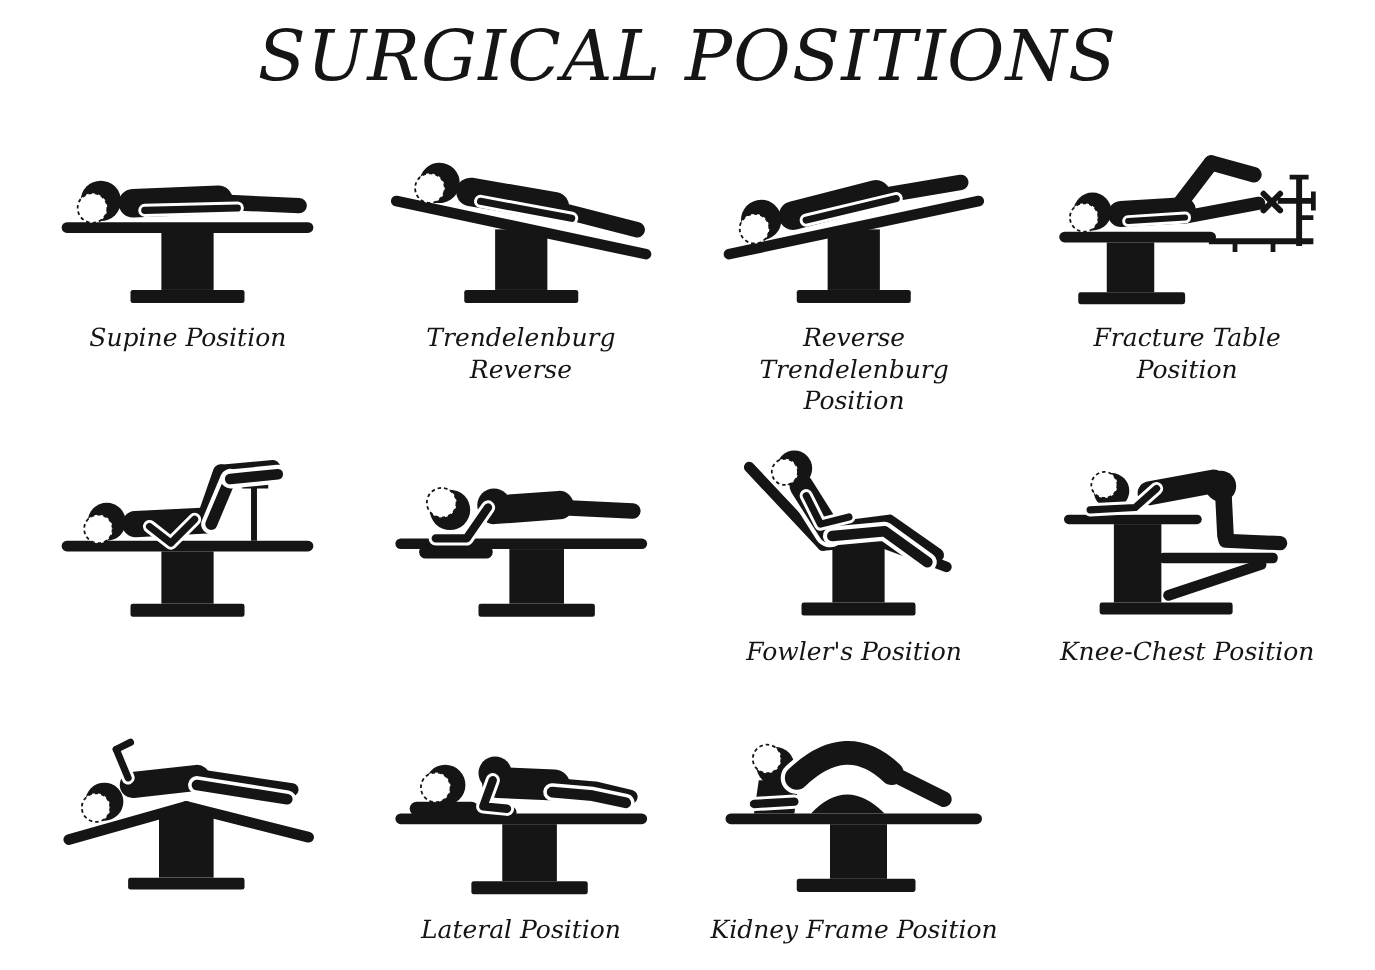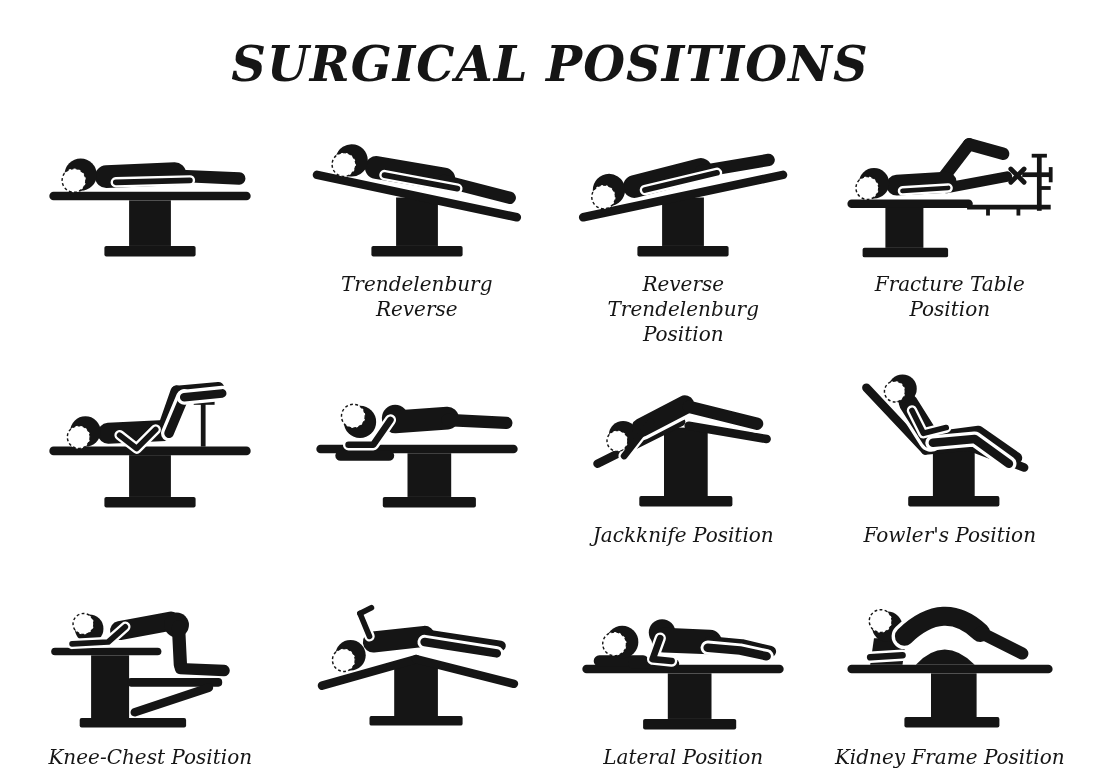--- a/index.html
+++ b/index.html
@@ -1,22 +1,22 @@
 <!DOCTYPE html>
 <html><head>
 <meta charset="utf-8">
 <style>
   html,body{margin:0;padding:0;}
   body{
     width:1100px;height:776px;background:#ffffff;overflow:hidden;
     font-family:"DejaVu Serif", serif;color:#111;
   }
   .title{
-    padding-top:36px;text-align:center;
-    font-style:italic;font-weight:bold;font-size:48px;letter-spacing:1px;color:#151515;
+    padding-top:13px;text-align:center;
+    font-style:italic;font-weight:normal;font-size:56px;letter-spacing:1px;color:#151515;
   }
   .grid{
     width:1066px;margin:20px auto 0;display:grid;
     grid-template-columns:repeat(4,1fr);row-gap:16px;
   }
   .cell{display:flex;flex-direction:column;align-items:center;}
   .icon{display:block;}
   .icon svg{width:238px;height:152px;display:block;}
   .label{
     font-style:italic;font-size:20px;line-height:1.25;text-align:center;
@@ -41,20 +41,21 @@
         <rect class="ink" x="98" y="93" width="44" height="48"></rect>
         <rect class="ink" x="72" y="141" width="96" height="11" rx="2"></rect>
         <line class="stroke" x1="74" y1="68" x2="146" y2="65" stroke-width="24" stroke-linecap="round"></line>
         <line class="stroke" x1="146" y1="67" x2="214" y2="70" stroke-width="13" stroke-linecap="round"></line>
         <circle class="ink" cx="47" cy="66" r="17"></circle>
         <circle class="cap" cx="40" cy="72" r="12.5"></circle>
         <line class="white" x1="84" y1="74" x2="162" y2="72" stroke-width="11" stroke-linecap="round"></line>
         <line class="stroke" x1="84" y1="74" x2="162" y2="72" stroke-width="6" stroke-linecap="round"></line>
       </svg>
     </span>
+    <div class="label">Supine Position</div>
   </div>
 
   <div class="cell">
     <span class="icon">
       <svg viewBox="0 0 240 160">
         <rect class="ink" x="98" y="90" width="44" height="51"></rect>
         <rect class="ink" x="72" y="141" width="96" height="11" rx="2"></rect>
         <g transform="rotate(12 120 88)">
           <rect class="ink" x="8" y="84" width="224" height="9" rx="4.5"></rect>
           <line class="stroke" x1="72" y1="68" x2="144" y2="65" stroke-width="24" stroke-linecap="round"></line>
@@ -151,39 +152,20 @@
         <line class="stroke" x1="97" y1="62" x2="152" y2="58" stroke-width="24" stroke-linecap="round"></line>
         <line class="stroke" x1="152" y1="60" x2="214" y2="63" stroke-width="13" stroke-linecap="round"></line>
         <circle class="ink" cx="60" cy="62" r="17"></circle>
         <circle class="cap" cx="53" cy="56" r="12.5"></circle>
         <polyline class="white" points="92,60 74,86 48,86" stroke-width="12" stroke-linecap="round" stroke-linejoin="round"></polyline>
         <polyline class="stroke" points="92,60 74,86 48,86" stroke-width="7" stroke-linecap="round" stroke-linejoin="round"></polyline>
       </svg>
     </span>
   </div>
 
-  <div class="cell">
-    <span class="icon">
-      <svg viewBox="0 0 240 160">
-        <rect class="ink" x="100" y="68" width="46" height="72"></rect>
-        <line class="stroke" x1="30" y1="106" x2="118" y2="62" stroke-width="9" stroke-linecap="round"></line>
-        <line class="stroke" x1="126" y1="66" x2="208" y2="80" stroke-width="9" stroke-linecap="round"></line>
-        <rect class="ink" x="74" y="140" width="98" height="11" rx="2"></rect>
-        <line class="white" x1="76" y1="68" x2="122" y2="44" stroke-width="27" stroke-linecap="round"></line>
-        <line class="white" x1="126" y1="46" x2="198" y2="64" stroke-width="19" stroke-linecap="round"></line>
-        <line class="white" x1="86" y1="62" x2="58" y2="98" stroke-width="12" stroke-linecap="round"></line>
-        <circle class="ink" cx="57" cy="76" r="15"></circle>
-        <circle class="cap" cx="51" cy="82" r="11"></circle>
-        <line class="stroke" x1="76" y1="68" x2="122" y2="44" stroke-width="20" stroke-linecap="round"></line>
-        <line class="stroke" x1="126" y1="46" x2="198" y2="64" stroke-width="13" stroke-linecap="round"></line>
-        <line class="stroke" x1="86" y1="62" x2="58" y2="98" stroke-width="7" stroke-linecap="round"></line>
-      </svg>
-    </span>
-    <div class="label">Jackknife Position</div>
-  </div>
 
   <div class="cell">
     <span class="icon">
       <svg viewBox="0 0 240 160">
         <rect class="ink" x="102" y="92" width="44" height="48"></rect>
         <rect class="ink" x="76" y="140" width="96" height="11" rx="2"></rect>
         <line class="stroke" x1="32" y1="26" x2="94" y2="92" stroke-width="9" stroke-linecap="round"></line>
         <polyline class="stroke" points="94,92 140,88 198,110" stroke-width="9" stroke-linecap="round" stroke-linejoin="round"></polyline>
         <line class="white" x1="76" y1="42" x2="100" y2="80" stroke-width="27" stroke-linecap="round"></line>
         <polyline class="stroke" points="104,78 150,72 190,100" stroke-width="12" stroke-linecap="round" stroke-linejoin="round"></polyline>

